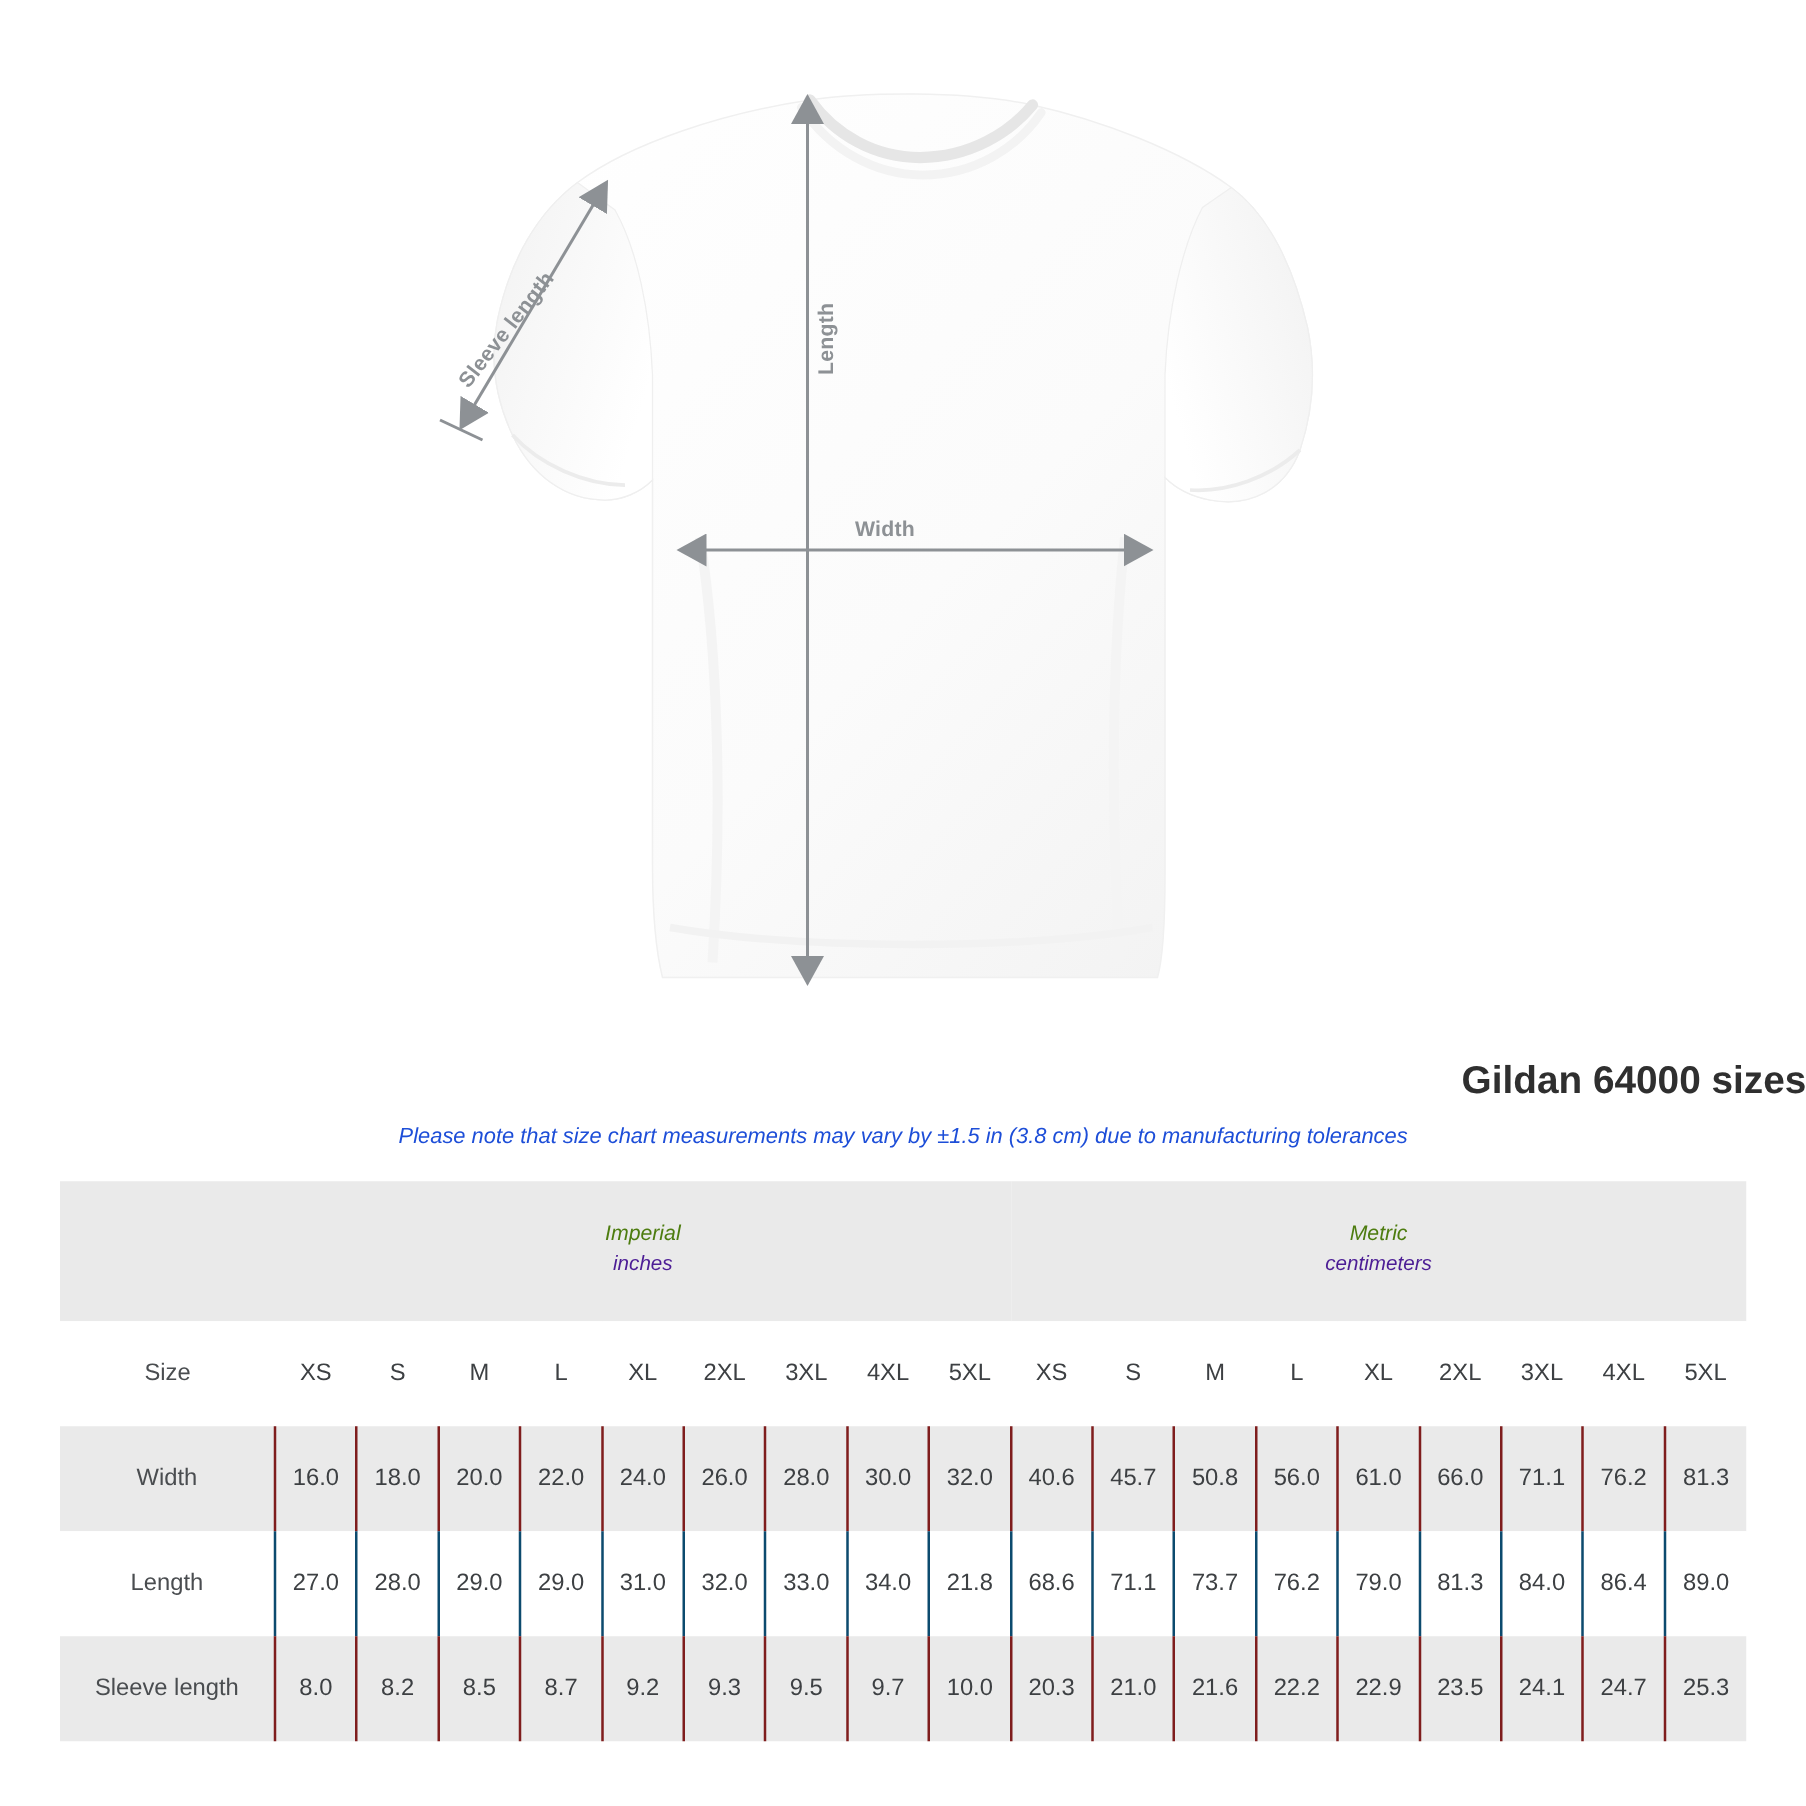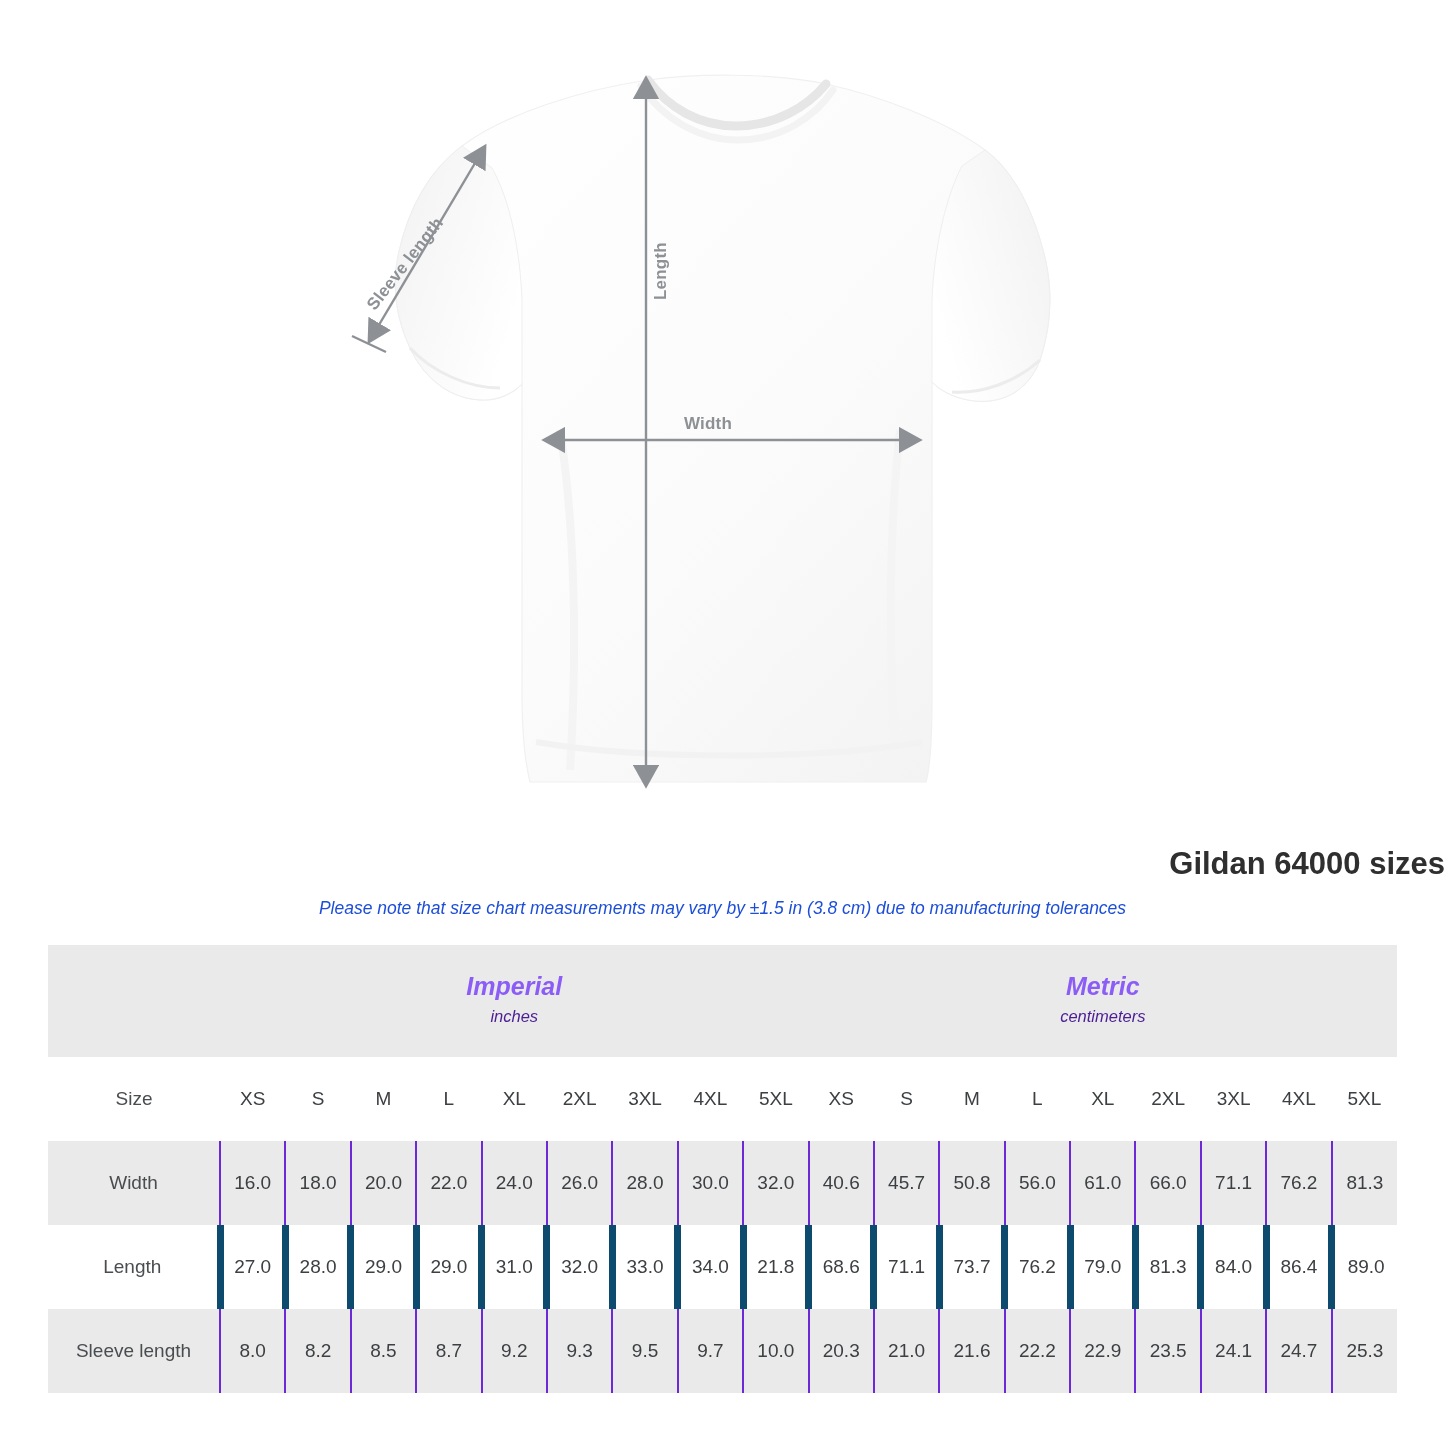--- a/index.html
+++ b/index.html
@@ -81,24 +81,24 @@
     border: none;
     text-align: center;
     vertical-align: middle;
     font-weight: normal;
   }
   .unit-head {
     background: #eaeaea;
     height: 112px;
   }
   .unit-head .unit-name {
-    font-size: 25px;
+    font-size: 17px;
     font-style: italic;
-    font-weight: bold;
-    color: #8b5cf6;
+    font-weight: normal;
+    color: #4d7c0f;
     line-height: 1.25;
   }
   .unit-head .unit-sub {
     font-size: 16.5px;
     font-style: italic;
     color: #4c1d95;
     line-height: 1.8;
   }
   .row-size {
     background: #ffffff;
@@ -125,25 +125,25 @@
     font-size: 19px;
     font-weight: bold;
     color: #4a4d50;
     width: 172px;
   }
   td.cell {
     font-size: 19px;
     color: #3d4043;
   }
   .data-row.plain td {
-    border-left: 7px solid #0c4a6e;
+    border-left: 2px solid #0c4a6e;
   }
   .data-row.plain td.rowhead { border-left: none; }
   .data-row.shaded td {
-    border-left: 2px solid #6d28d9;
+    border-left: 2px solid #7f1d1d;
   }
   .data-row.shaded td.rowhead { border-left: none; }
   .row-size td {
     border-left: 2px solid #eaeaea;
   }
   .row-size td.rowhead { border-left: none; }
 </style>
 </head>
 <body>
 

